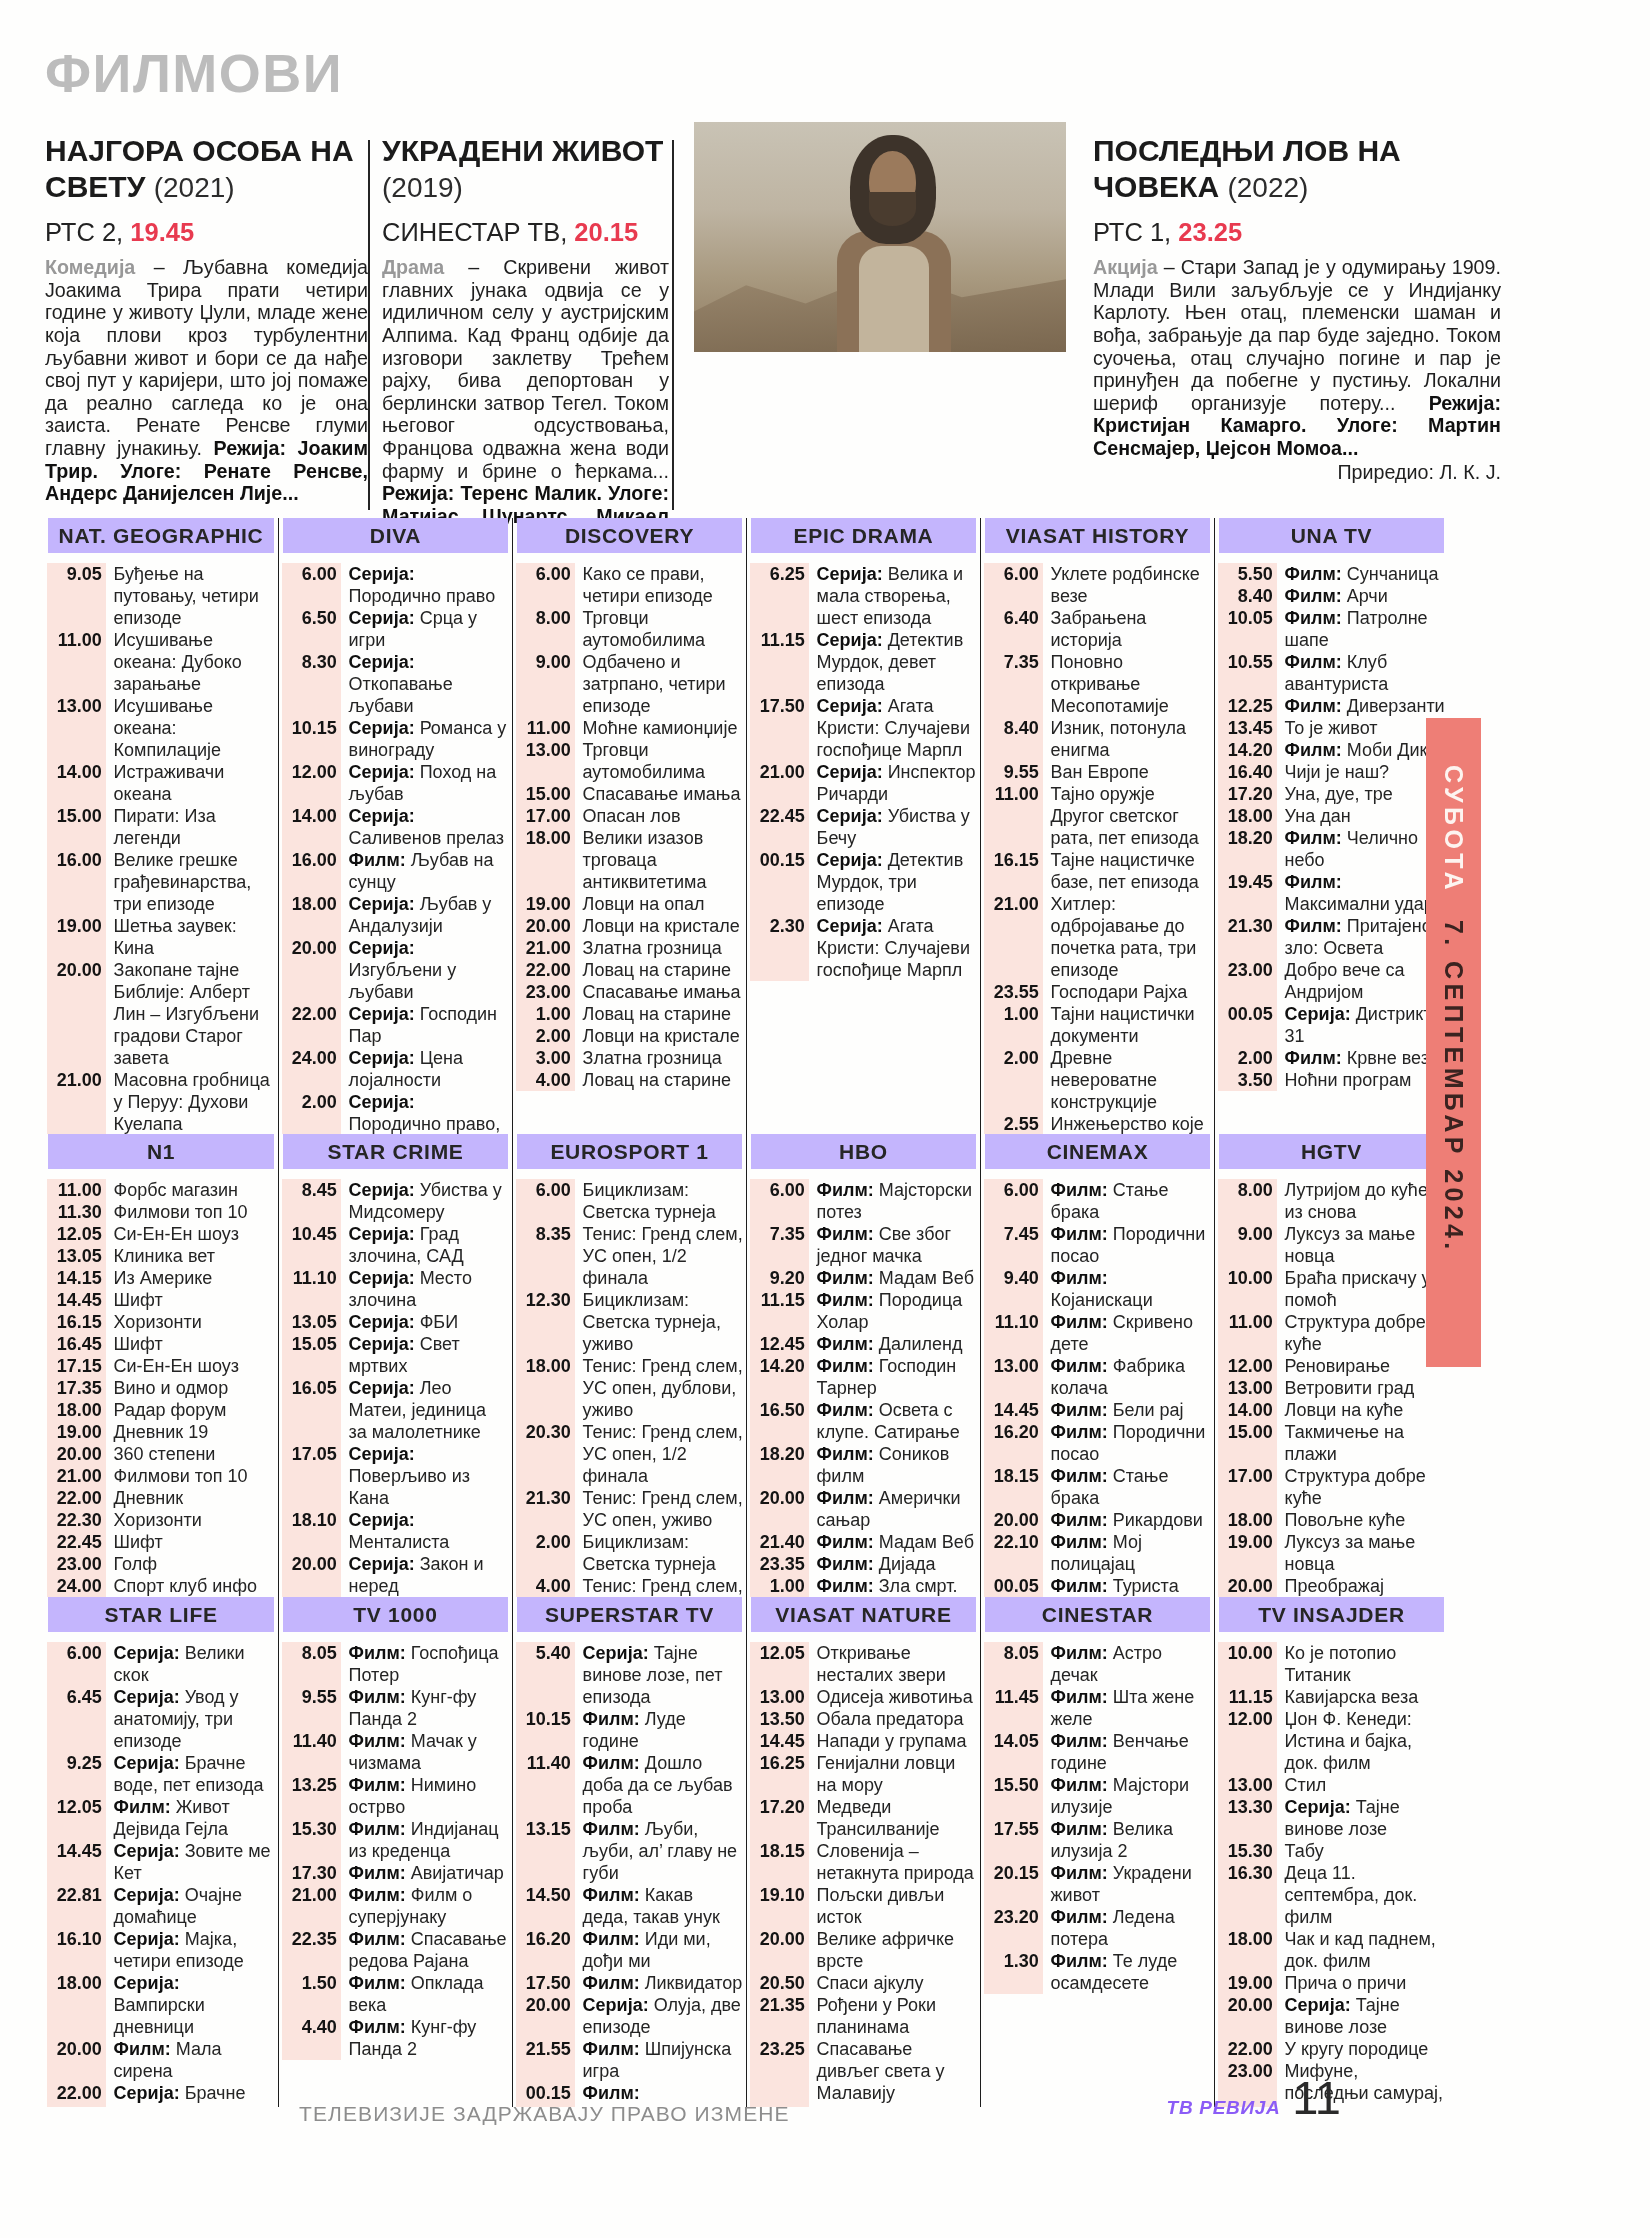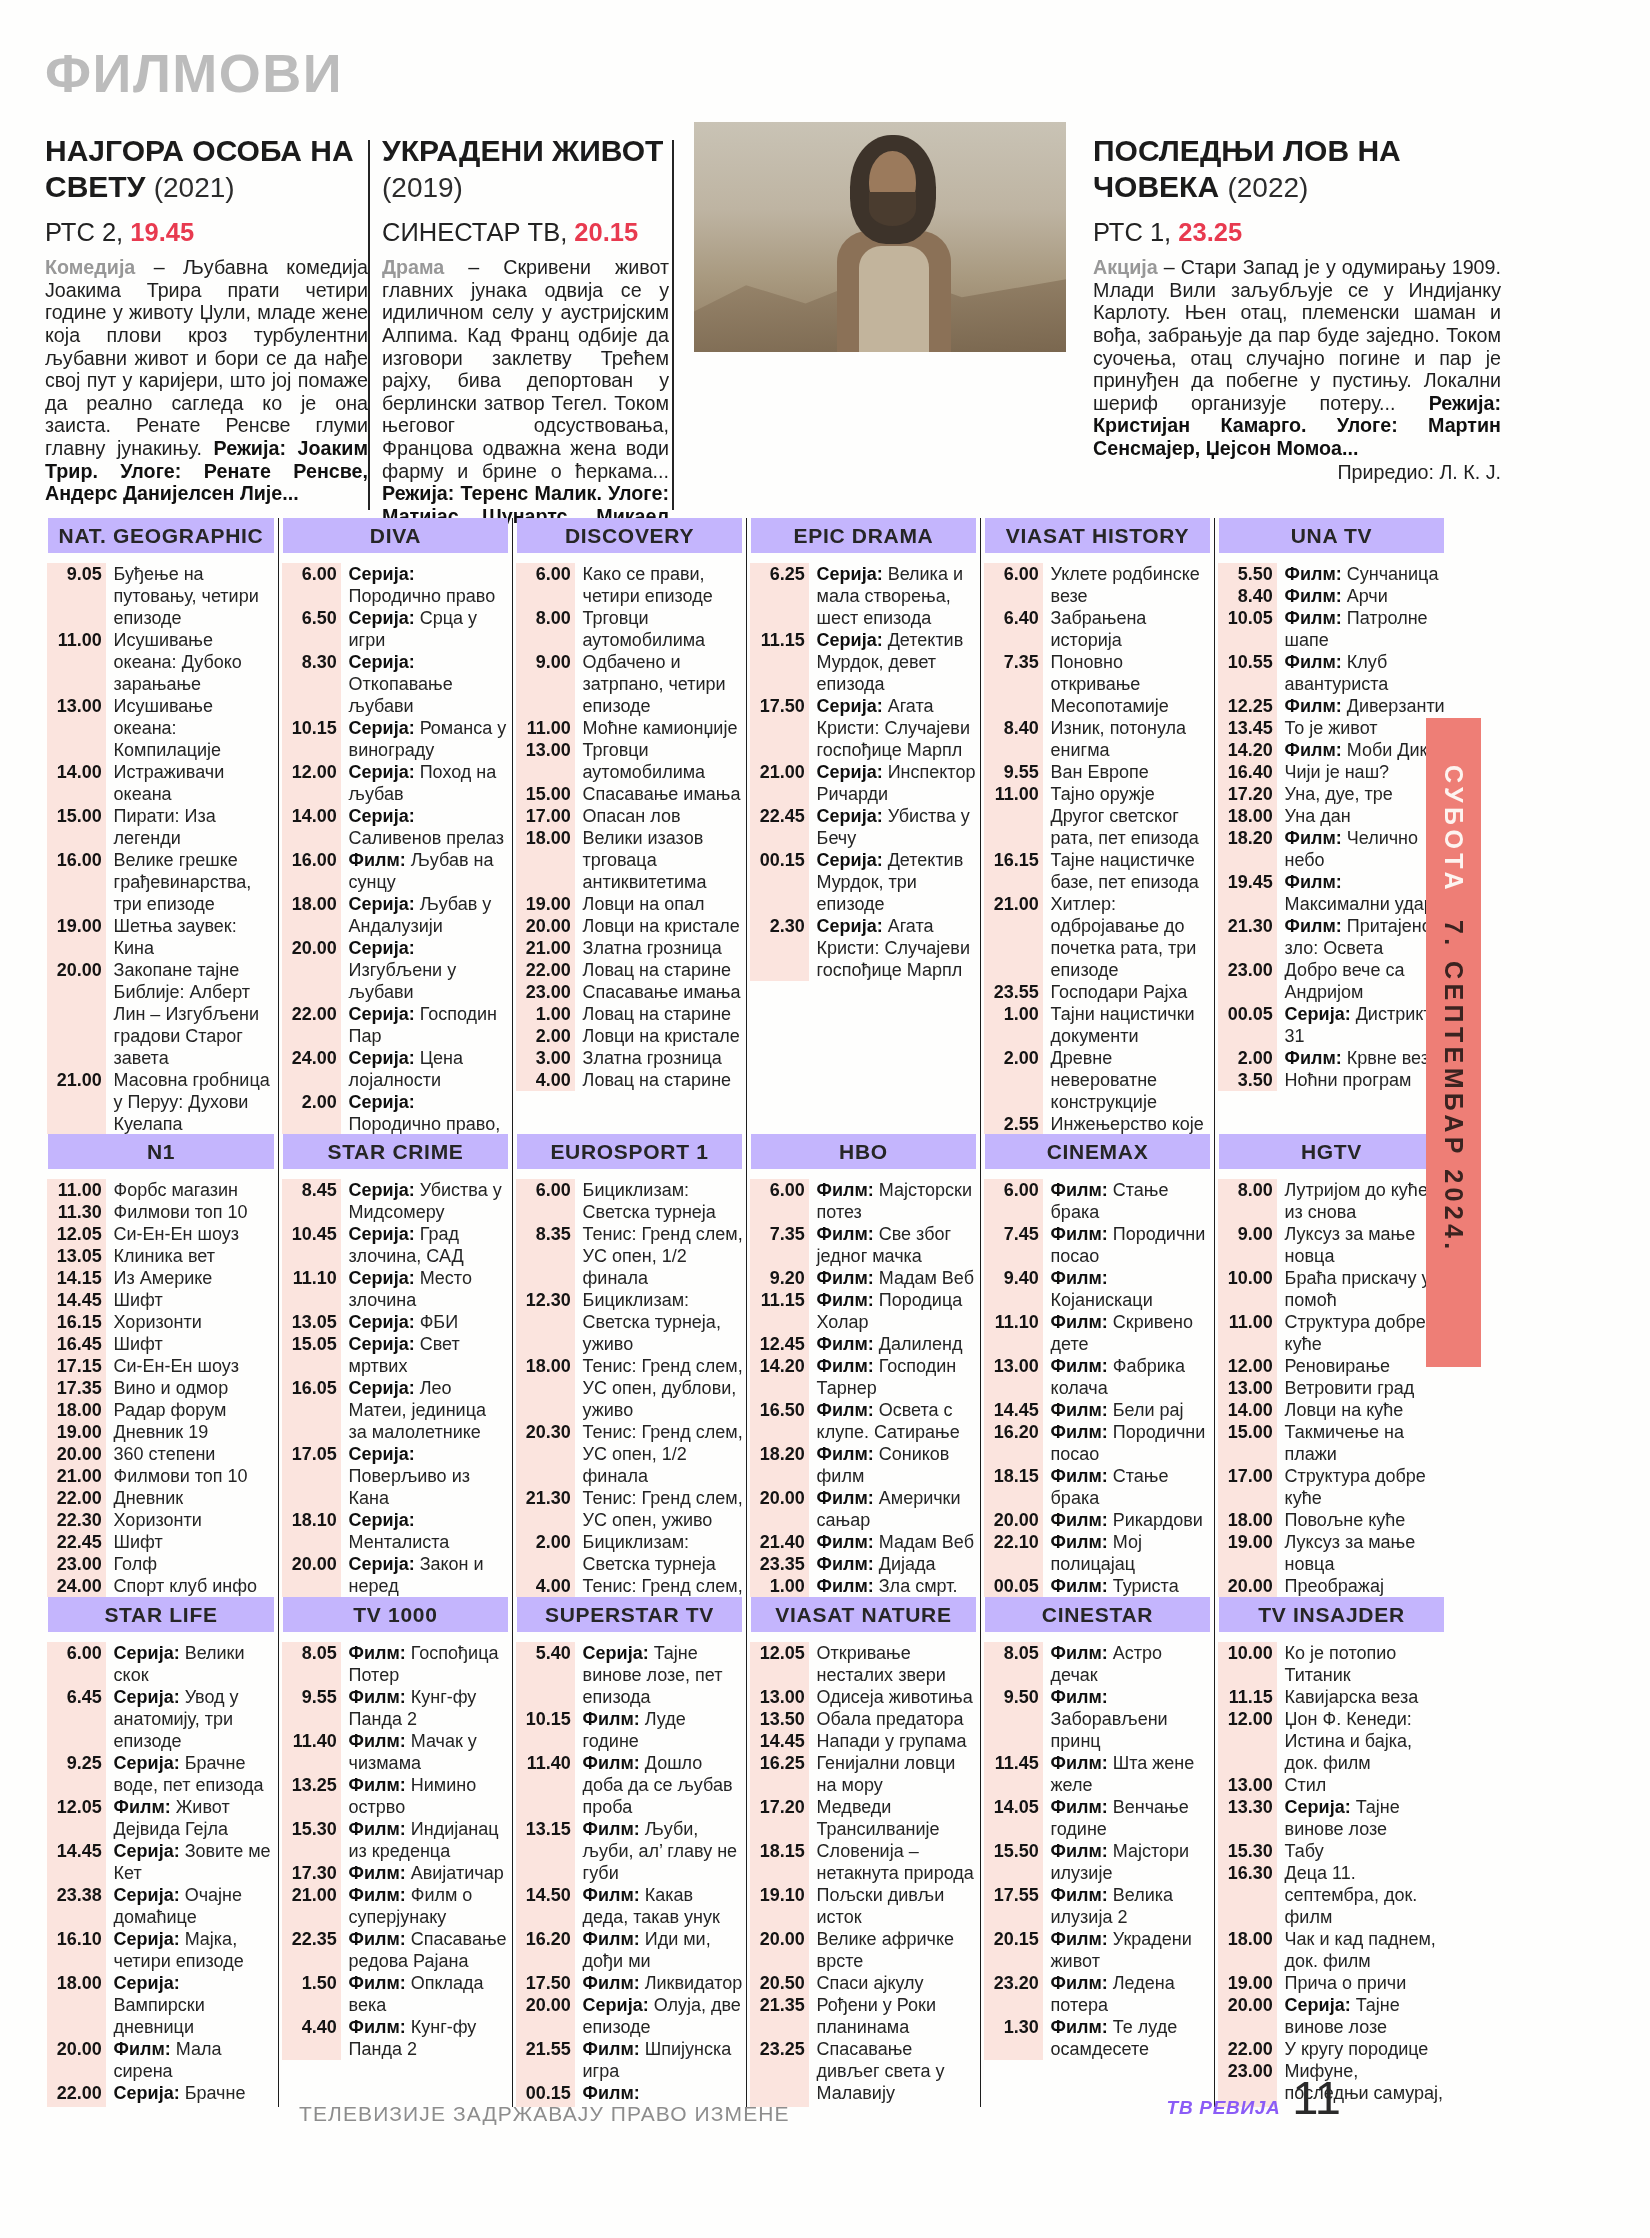--- a/index.html
+++ b/index.html
@@ -826,21 +826,21 @@
         </div>
         <div class="row">
           <span class="time">12.05</span>
           <span class="prog"><b>Филм:</b> Живот Дејвида Гејла</span>
         </div>
         <div class="row">
           <span class="time">14.45</span>
           <span class="prog"><b>Серија:</b> Зовите ме Кет</span>
         </div>
         <div class="row">
-          <span class="time">23.38</span>
+          <span class="time">22.81</span>
           <span class="prog"><b>Серија:</b> Очајне домаћице</span>
         </div>
         <div class="row">
           <span class="time">16.10</span>
           <span class="prog"><b>Серија:</b> Мајка, четири епизоде</span>
         </div>
         <div class="row">
           <span class="time">18.00</span>
           <span class="prog"><b>Серија:</b> Вампирски дневници</span>
         </div>
@@ -1008,24 +1008,20 @@
       </div>
     </div>
   <div class="cell bl">
       <div class="chead">
         <span>CINESTAR</span>
       </div>
       <div class="rows">
         <div class="row">
           <span class="time">8.05</span>
           <span class="prog"><b>Филм:</b> Астро дечак</span>
-        </div>
-        <div class="row">
-          <span class="time">9.50</span>
-          <span class="prog"><b>Филм:</b> Заборављени принц</span>
         </div>
         <div class="row">
           <span class="time">11.45</span>
           <span class="prog"><b>Филм:</b> Шта жене желе</span>
         </div>
         <div class="row">
           <span class="time">14.05</span>
           <span class="prog"><b>Филм:</b> Венчање године</span>
         </div>
         <div class="row">

